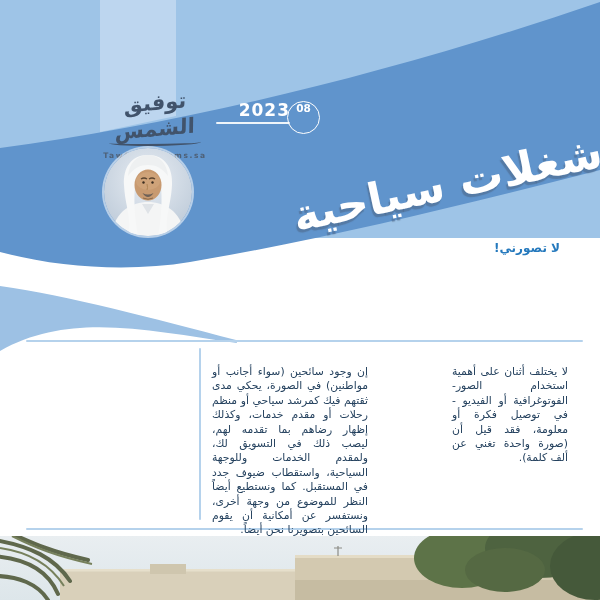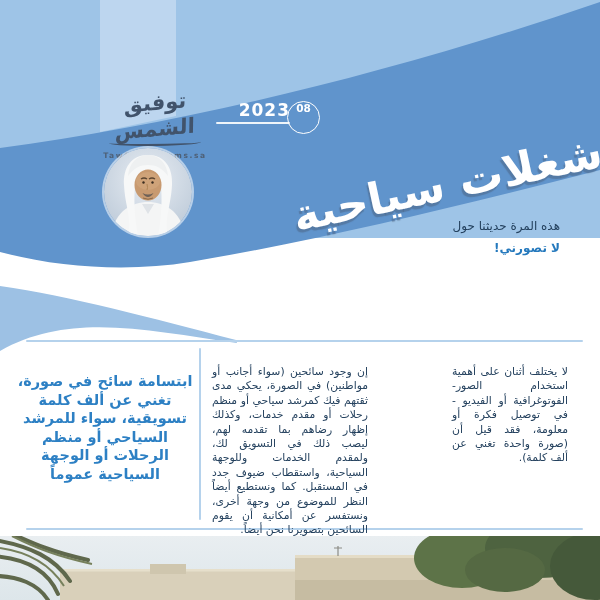--- a/index.html
+++ b/index.html
@@ -99,36 +99,34 @@
       <circle cx="39.5" cy="34.5" r="1.2" fill="#3c2e20"></circle>
       <circle cx="48.5" cy="34.5" r="1.2" fill="#3c2e20"></circle>
       <path d="M43,36 q1,4 0,6" stroke="#b08455" stroke-width="1" fill="none"></path>
       <path d="M38.5,45 q5.5,3 11,0 q-2.5,4 -5.5,4 q-3,0 -5.5,-4" fill="#6e6157"></path>
       <path d="M39,50 q5,2.5 10,0" stroke="#8a6a4a" stroke-width="1" fill="none"></path>
     </svg>
   </div>
 
   <div class="abs main-title">شغلات سياحية</div>
 
-  <div class="abs kicker">هذه المرة حديثنا حول</div>
   <div class="abs headline">لا تصورني!</div>
 
   <div class="abs rule-h rule-top"></div>
   <div class="abs rule-v"></div>
   <div class="abs rule-h rule-bottom"></div>
 
   <div class="abs col col-right">
     <p>لا يختلف أثنان على أهمية استخدام الصور- الفوتوغرافية أو الفيديو - في توصيل فكرة أو معلومة، فقد قيل أن (صورة واحدة تغني عن ألف كلمة).</p>
   </div>
 
   <div class="abs col col-middle">
     <p>إن وجود سائحين (سواء أجانب أو مواطنين) في الصورة، يحكي مدى ثقتهم فيك كمرشد سياحي أو منظم رحلات أو مقدم خدمات، وكذلك إظهار رضاهم بما تقدمه لهم، ليصب ذلك في التسويق لك، ولمقدم الخدمات وللوجهة السياحية، واستقطاب ضيوف جدد في المستقبل. كما ونستطيع أيضاً النظر للموضوع من وجهة أخرى، ونستفسر عن أمكانية أن يقوم السائحين بتصويرنا نحن أيضاً.</p>
   </div>
 
-  <div class="abs pull-quote">ابتسامة سائح في صورة، تغني عن ألف كلمة تسويقية، سواء للمرشد السياحي أو منظم الرحلات أو الوجهة السياحية عموماً</div>
 
   <svg class="abs photo" viewBox="0 0 600 64" preserveAspectRatio="none" aria-hidden="true">
     <defs>
       <linearGradient id="sky" x1="0" y1="0" x2="0" y2="1">
         <stop offset="0%" stop-color="#e9eef1"></stop>
           <stop offset="100%" stop-color="#dde6ea"></stop>
       </linearGradient>
     </defs>
     <rect width="600" height="64" fill="url(#sky)"></rect>
 

